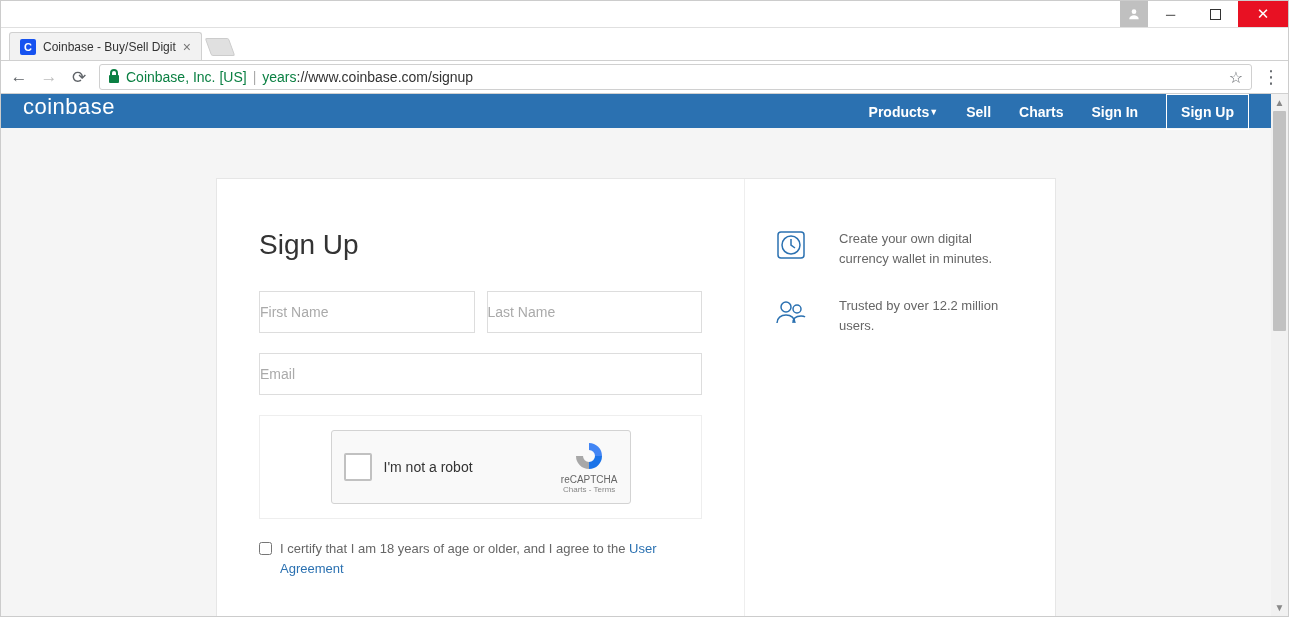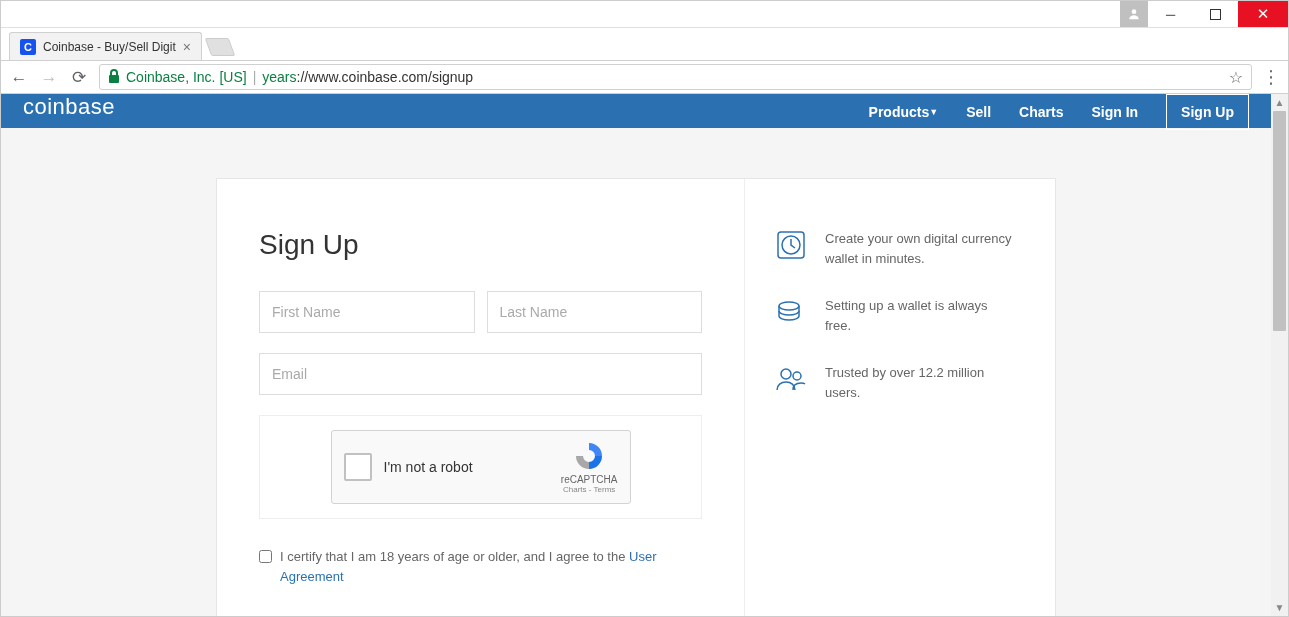--- a/index.html
+++ b/index.html
@@ -48,39 +48,39 @@
 .cb-nav { margin-left: auto; display: flex; align-items: center; gap: 28px; font-size: 14px; font-weight: 600; }
 .cb-nav-item { display: flex; align-items: center; }
 .caret { font-size: 9px; }
 .cb-signup-btn { border: 1px solid #fff; padding: 9px 14px; }
 
 
 .card { width: 840px; margin: 50px auto 0; background: #fff; border: 1px solid #e6e6e6; display: flex; min-height: 440px; }
 .form-side { flex: 1; padding: 50px 42px 20px; border-right: 1px solid #eee; }
 .form-side h1 { font-size: 28px; font-weight: 400; color: #333; margin-bottom: 30px; }
 .name-row { display: flex; gap: 12px; margin-bottom: 20px; }
-.input { border: 1px solid #ddd; padding: 12px 12px; font-size: 14px; color: #333; width: 100%; }
+.input { border: 1px solid #ddd; padding: 12px 0; font-size: 14px; color: #333; width: 100%; }
 .input::placeholder { color: #aaa; }
 .name-row .input { flex: 1; }
 .full-input { margin-bottom: 20px; }
-.recaptcha-wrap { border: 1px solid #eee; padding: 14px; margin-bottom: 28px; display: flex; justify-content: center; }
+.recaptcha-wrap { border: 1px solid #eee; padding: 14px; margin-bottom: 20px; display: flex; justify-content: center; }
 .recaptcha { width: 300px; height: 74px; background: #f9f9f9; border: 1px solid #d3d3d3; border-radius: 3px; display: flex; align-items: center; padding: 0 12px; gap: 12px; }
 .rc-check { width: 28px; height: 28px; border: 2px solid #c1c1c1; border-radius: 2px; background: #fff; }
 .rc-label { font-size: 14px; color: #333; flex: 1; }
 .rc-right { text-align: center; font-size: 8px; color: #999; }
 .rc-logo { width: 32px; height: 32px; margin: 0 auto 2px; position: relative; }
 .rc-logo svg { width: 32px; height: 32px; }
 .rc-sub { font-size: 10px; color: #666; }
 .rc-links { font-size: 8px; color: #888; }
 .consent { display: flex; gap: 8px; font-size: 13px; color: #666; line-height: 1.5; align-items: flex-start; }
 .consent input { margin-top: 3px; }
 .consent a { color: #2b71b1; text-decoration: none; }
 
 .info-side { width: 310px; padding: 50px 40px 20px 30px; }
-.info-item { display: flex; gap: 18px; margin-bottom: 28px; }
+.info-item { display: flex; gap: 32px; margin-bottom: 28px; }
 .info-icon { width: 32px; height: 32px; color: #2b71b1; flex-shrink: 0; }
 .info-icon svg { width: 100%; height: 100%; stroke: #2b71b1; fill: none; stroke-width: 1.5; }
 .info-text { font-size: 13px; color: #666; line-height: 1.5; }
 </style>
 </head>
 <body>
 
 <div class="win-titlebar">
   <div class="win-btn win-user">
     <svg width="14" height="14" viewBox="0 0 24 24" fill="#fff">
@@ -184,30 +184,20 @@
                 <rect x="3" y="3" width="26" height="26" rx="3"></rect>
                 <circle cx="16" cy="16" r="9"></circle>
                 <path d="M16 10v6l4 3"></path>
               </svg>
           </div>
           <div class="info-text">Create your own digital currency wallet in minutes.</div>
         </div>
         <div class="info-item">
           <div class="info-icon">
             <svg viewBox="0 0 32 32">
-                <ellipse cx="14" cy="10" rx="10" ry="4"></ellipse>
-                <path d="M4 10v5c0 2.2 4.5 4 10 4s10-1.8 10-4v-5"></path>
-                <path d="M4 15v5c0 2.2 4.5 4 10 4s10-1.8 10-4v-5"></path>
-              </svg>
-          </div>
-          <div class="info-text">Setting up a wallet is always free.</div>
-        </div>
-        <div class="info-item">
-          <div class="info-icon">
-            <svg viewBox="0 0 32 32">
                 <circle cx="11" cy="11" r="5"></circle>
                 <circle cx="22" cy="13" r="4"></circle>
                 <path d="M2 27c0-5 4-8 9-8s9 3 9 8"></path>
                 <path d="M18 27c0-4 2-7 8-7 3 0 4 1 4 1"></path>
               </svg>
           </div>
           <div class="info-text">Trusted by over 12.2 million users.</div>
         </div>
       </div>
     </div>

